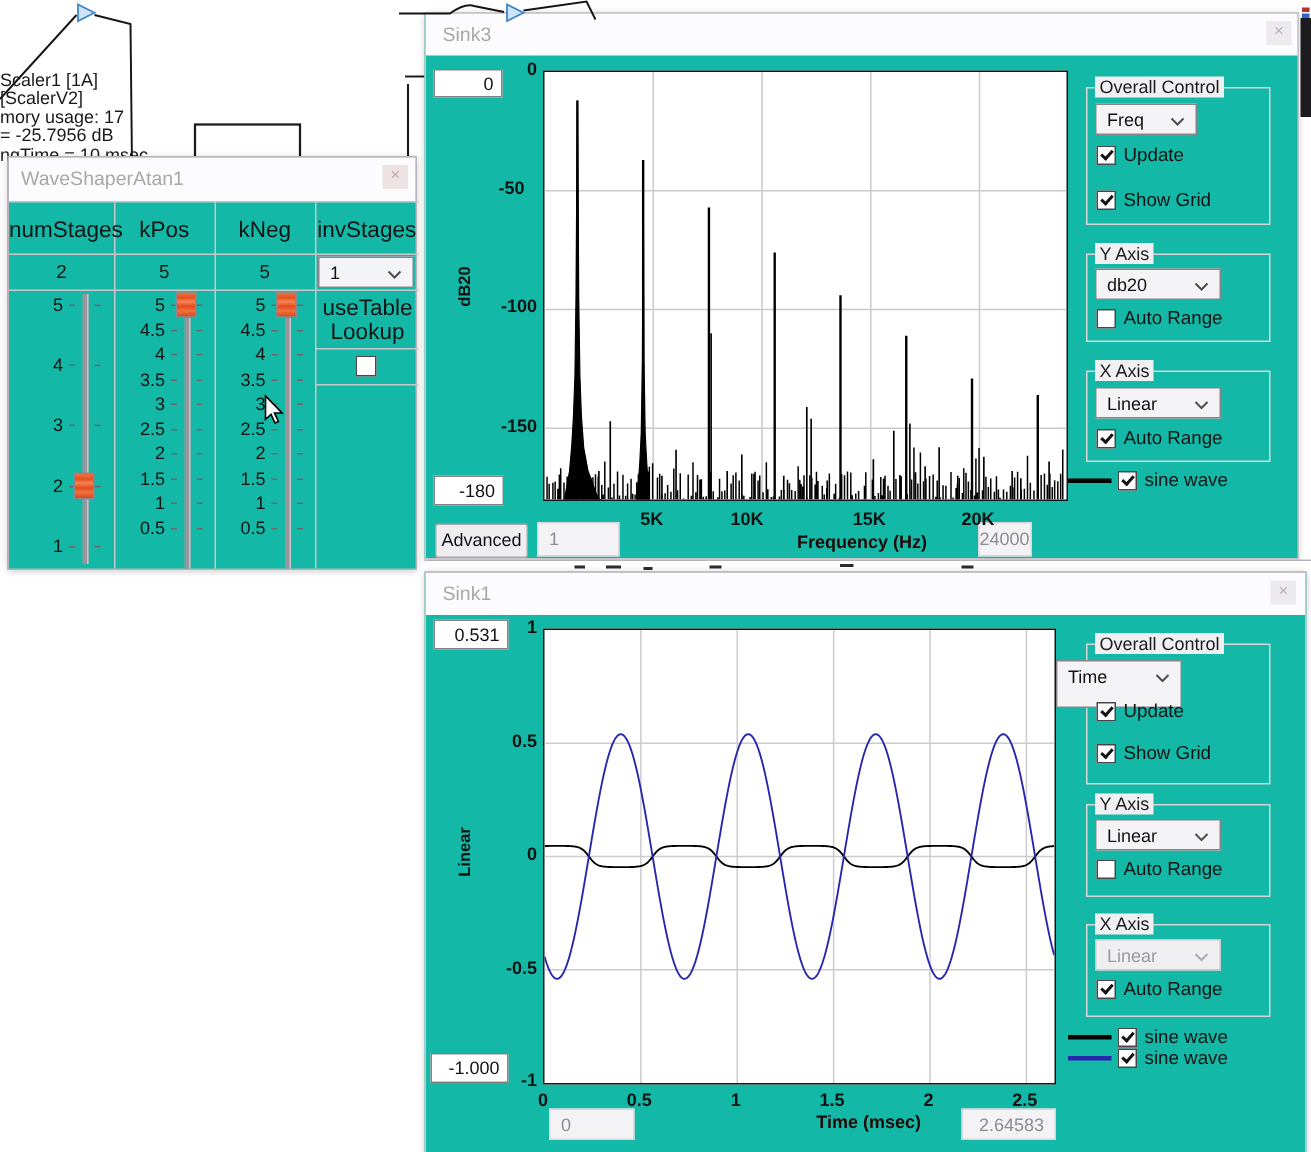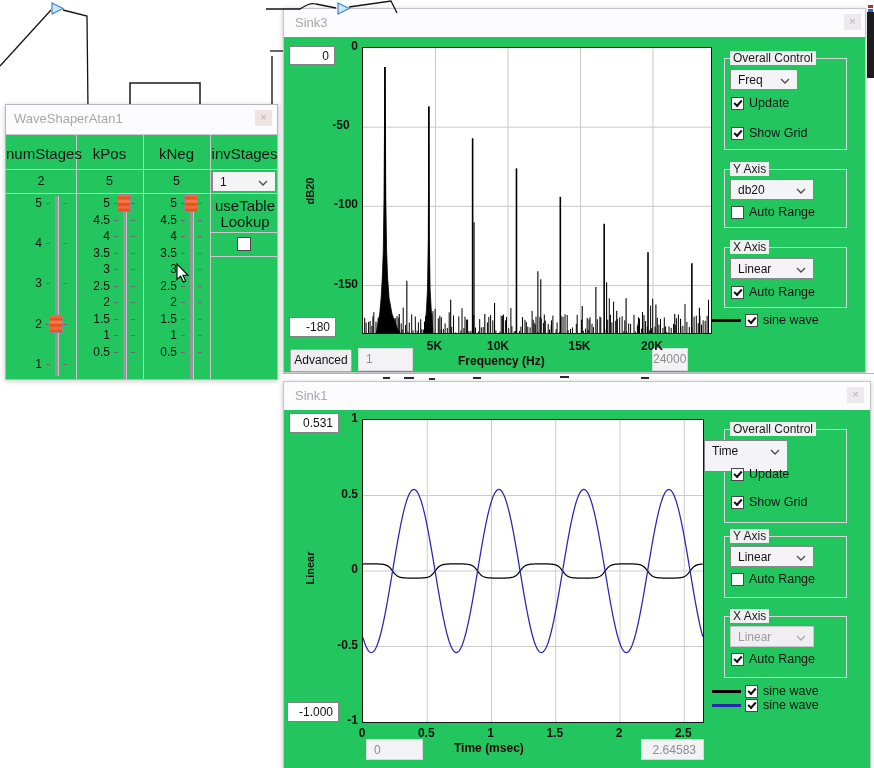--- a/index.html
+++ b/index.html
@@ -1,19 +1,19 @@
 <!DOCTYPE html>
 <html><head>
 <meta charset="utf-8">
 <style>
   html,body{margin:0;padding:0;background:#fff}
   .stage{position:relative;width:874px;height:768px;overflow:hidden;background:#fff;
          font-family:"Liberation Sans",sans-serif;-webkit-font-smoothing:antialiased}
   .abs{position:absolute}
-  .win{position:absolute;background:#22c55e;border:1px solid #c6c4c8;box-shadow:0 1px 5px rgba(0,0,0,.22);box-sizing:border-box}
+  .win{position:absolute;background:#14b8a6;border:1px solid #c6c4c8;box-shadow:0 1px 5px rgba(0,0,0,.22);box-sizing:border-box}
   .titlebar{position:absolute;left:0;top:0;right:0;height:28px;background:#fcfbfd}
   .title{position:absolute;left:11px;top:6px;font-size:13px;color:#a9a7ab}
   .closebtn{position:absolute;top:5px;width:17px;height:16px;background:#eceaed;color:#b3b1b5;
             font-size:11px;line-height:15px;text-align:center;cursor:default}
   .plot{position:absolute;border:1.5px solid #151515;background:#fff;box-sizing:content-box}
   .editbox{position:absolute;background:#fff;border:1px solid #848288;font-size:12px;text-align:right;
            padding:2px 5px 0 0;box-sizing:border-box;color:#121212}
   .rangebox{position:absolute;background:#f3f2f4;border:1px solid #d9d7db;font-size:12px;color:#8e8c90;
             box-sizing:border-box;padding-top:3px}
   .rangebox.l{text-align:left;padding-left:7px}
@@ -24,21 +24,21 @@
   .glabel{position:absolute;background:#f0eff2;font-size:12px;padding:0 3px;color:#1c1c1c;white-space:nowrap}
   .combo{position:absolute;background:#f4f3f5;border:1px solid #87858a;font-size:12px;color:#121212;
          padding:3px 0 0 7px;box-sizing:border-box;white-space:nowrap}
   .combo svg{position:absolute;right:7px;top:8px}
   .combo.disabled{color:#9d9ba0;border-color:#c9c7cb;background:#efeef0}
   .cb{position:absolute;width:13px;height:13px;background:#fff;border:1px solid #49474d;box-sizing:border-box}
   .cb.on::after{content:"";position:absolute;left:2px;top:2px;width:6px;height:3px;
                 border-left:2px solid #141414;border-bottom:2px solid #141414;transform:rotate(-48deg)}
   .cblabel{position:absolute;font-size:12.5px;color:#141414;white-space:nowrap}
   .ticklabel{position:absolute;font-size:12px;font-weight:600;color:#121212;white-space:nowrap}
-  .axislabel{position:absolute;font-size:12px;font-weight:700;color:#250808;text-align:left}
+  .axislabel{position:absolute;font-size:12px;font-weight:700;color:#250808;text-align:right}
   .rotlabel{position:absolute;width:44px;font-size:11px;font-weight:700;color:#131313;
             transform:rotate(-90deg);text-align:center;white-space:nowrap}
   .sep{position:absolute;background:#c9c7cb}
   .hcell{position:absolute;font-size:15px;color:#141414;text-align:center}
   .vcell{position:absolute;font-size:12.5px;color:#141414;text-align:center}
   .slabel{position:absolute;font-size:12px;color:#131313;text-align:right;white-space:nowrap}
   .dash{position:absolute;width:4px;height:1px;background:#6a686e}
   .track{position:absolute;width:3px;background:#98969c;border-right:1px solid #c7c5cb;box-sizing:content-box}
   .handle{position:absolute;width:14px;height:18px;border:1px solid #8a8890;box-sizing:border-box;
           background:linear-gradient(180deg,#f0713f 0%,#e4511f 22%,#f68355 38%,#e04c1c 58%,#f0713f 76%,#dc4818 100%)}
@@ -53,20 +53,27 @@
 
   <svg class="abs" style="left:0;top:0;width:874px;height:768px" viewBox="0 0 874 768">
     <line x1="0" y1="66" x2="51" y2="10" stroke="#151515" stroke-width="1.3"></line>
     <polygon points="52,3 52,14 63,8.5" fill="#cfe4f7" stroke="#3f87c9" stroke-width="1.2"></polygon>
     <path d="M63,10 L87,16 L88,110" stroke="#151515" stroke-width="1.3" fill="none"></path>
     <rect x="130" y="83" width="70" height="40" fill="none" stroke="#1a1a1a" stroke-width="1.5"></rect>
     <line x1="272" y1="56" x2="272" y2="108" stroke="#1a1a1a" stroke-width="1.4"></line>
     <line x1="270" y1="51" x2="283" y2="51" stroke="#1a1a1a" stroke-width="1.3"></line>
   </svg>
 
+  <div class="tooltip" style="left:0;top:47px">
+    <div>Scaler1 [1A]</div>
+    <div>[ScalerV2]</div>
+    <div>mory usage: 17</div>
+    <div>= -25.7956 dB</div>
+    <div>ngTime = 10 msec</div>
+  </div>
 
   <div class="win" id="s3-win" style="left:283px;top:8px;width:583px;height:365px">
     <div class="titlebar">
       <span class="title">Sink3</span>
       <span class="closebtn" style="right:4px">×</span>
     </div>
 
     <div class="editbox" style="left:5px;top:37px;width:46px;height:19px">0</div>
     <div class="editbox" style="left:5px;top:308px;width:47px;height:20px">-180</div>
     <div class="rotlabel" style="left:4px;top:176px">dB20</div>

